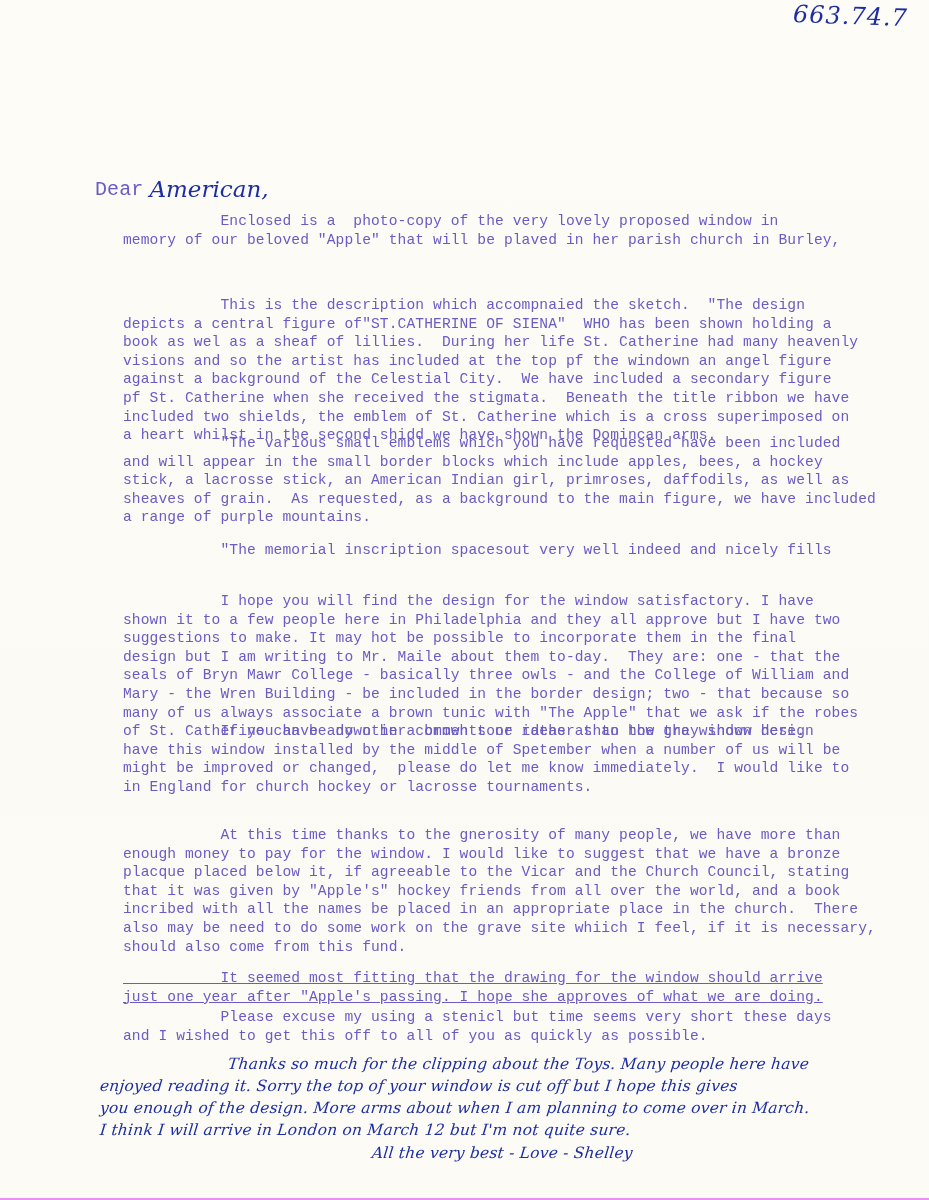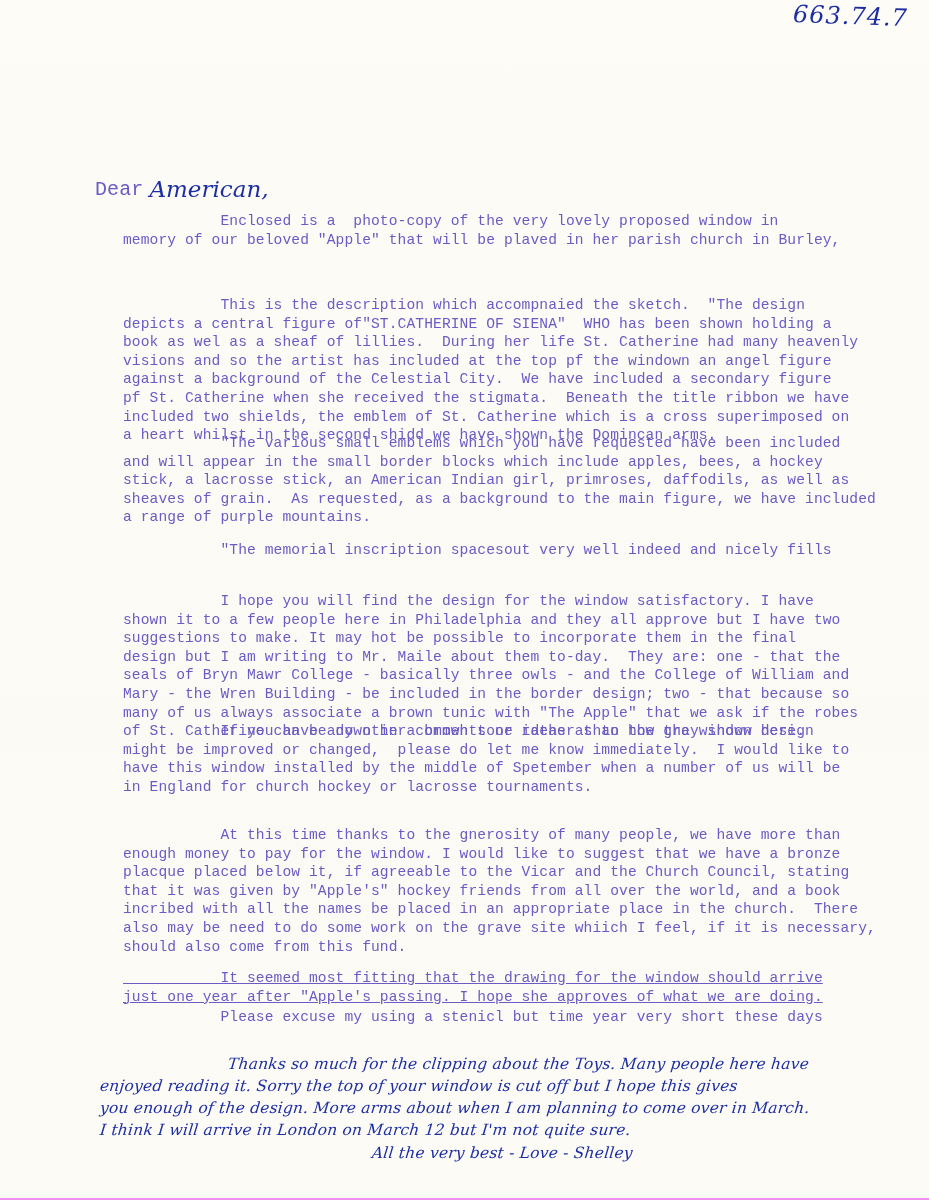--- a/index.html
+++ b/index.html
@@ -50,24 +50,24 @@
   <div class="salutation">
     <span class="tw dear">Dear</span><span class="hand name">American,</span>
   </div>
 
   <div id="body-paras">
       <div class="para tw" style="top: 212px;"><div>           Enclosed is a  photo-copy of the very lovely proposed window in</div><div>memory of our beloved "Apple" that will be plaved in her parish church in Burley,</div></div>
       <div class="para tw" style="top: 296px;"><div>           This is the description which accompnaied the sketch.  "The design</div><div>depicts a central figure of"ST.CATHERINE OF SIENA"  WHO has been shown holding a</div><div>book as wel as a sheaf of lillies.  During her life St. Catherine had many heavenly</div><div>visions and so the artist has included at the top pf the windown an angel figure</div><div>against a background of the Celestial City.  We have included a secondary figure</div><div>pf St. Catherine when she received the stigmata.  Beneath the title ribbon we have</div><div>included two shields, the emblem of St. Catherine which is a cross superimposed on</div><div>a heart whilst in the second shidd we have shown the Domincan arms.</div></div>
       <div class="para tw" style="top: 434px;"><div>           "The various small emblems which you have requested have been included</div><div>and will appear in the small border blocks which include apples, bees, a hockey</div><div>stick, a lacrosse stick, an American Indian girl, primroses, daffodils, as well as</div><div>sheaves of grain.  As requested, as a background to the main figure, we have included</div><div>a range of purple mountains.</div></div>
       <div class="para tw" style="top: 541px;"><div>           "The memorial inscription spacesout very well indeed and nicely fills</div></div>
       <div class="para tw" style="top: 592px;"><div>           I hope you will find the design for the window satisfactory. I have</div><div>shown it to a few people here in Philadelphia and they all approve but I have two</div><div>suggestions to make. It may hot be possible to incorporate them in the final</div><div>design but I am writing to Mr. Maile about them to-day.  They are: one - that the</div><div>seals of Bryn Mawr College - basically three owls - and the College of William and</div><div>Mary - the Wren Building - be included in the border design; two - that because so</div><div>many of us always associate a brown tunic with "The Apple" that we ask if the robes</div><div>of St. Catherine can be down in a browh tone rather than the gray shown here.</div></div>
-      <div class="para tw" style="top: 722px; font-family: Liberation Mono, monospace;"><div>           If you have any other comments or ideas as to how the window design</div><div>might be improved or changed,  please do let me know immediately.  I would like to</div><div>have this window installed by the middle of Spetember when a number of us will be</div><div>in England for church hockey or lacrosse tournaments.</div></div>
+      <div class="para tw" style="top: 722px; font-family: Liberation Mono, monospace;"><div>           If you have any other comments or ideas as to how the window design</div><div>have this window installed by the middle of Spetember when a number of us will be</div><div>might be improved or changed,  please do let me know immediately.  I would like to</div><div>in England for church hockey or lacrosse tournaments.</div></div>
       <div class="para tw" style="top: 826px;"><div>           At this time thanks to the gnerosity of many people, we have more than</div><div>enough money to pay for the window. I would like to suggest that we have a bronze</div><div>placque placed below it, if agreeable to the Vicar and the Church Council, stating</div><div>that it was given by "Apple's" hockey friends from all over the world, and a book</div><div>incribed with all the names be placed in an appropriate place in the church.  There</div><div>also may be need to do some work on the grave site whiich I feel, if it is necessary,</div><div>should also come from this fund.</div></div>
       <div class="para tw" style="top: 969px; text-decoration: underline;"><div>           It seemed most fitting that the drawing for the window should arrive</div><div>just one year after "Apple's passing. I hope she approves of what we are doing.</div></div>
-      <div class="para tw" style="top: 1008px;"><div>           Please excuse my using a stenicl but time year very short these days</div></div>
+      <div class="para tw" style="top: 1008px;"><div>           Please excuse my using a stenicl but time seems very short these days</div><div>and I wished to get this off to all of you as quickly as possible.</div></div>
     </div>
 
   <div class="note hand" id="note">
       <div style="left: 128px; top: 0px;">Thanks so much for the clipping about the Toys. Many people here have</div>
       <div style="left: 0px; top: 22px;">enjoyed reading it. Sorry the top of your window is cut off but I hope this gives</div>
       <div style="left: 0px; top: 44px;">you enough of the design. More arms about when I am planning to come over in March.</div>
       <div style="left: 0px; top: 66px;">I think I will arrive in London on March 12 but I'm not quite sure.</div>
       <div style="left: 272px; top: 89px;">All the very best -     Love - Shelley</div>
     </div>
 

